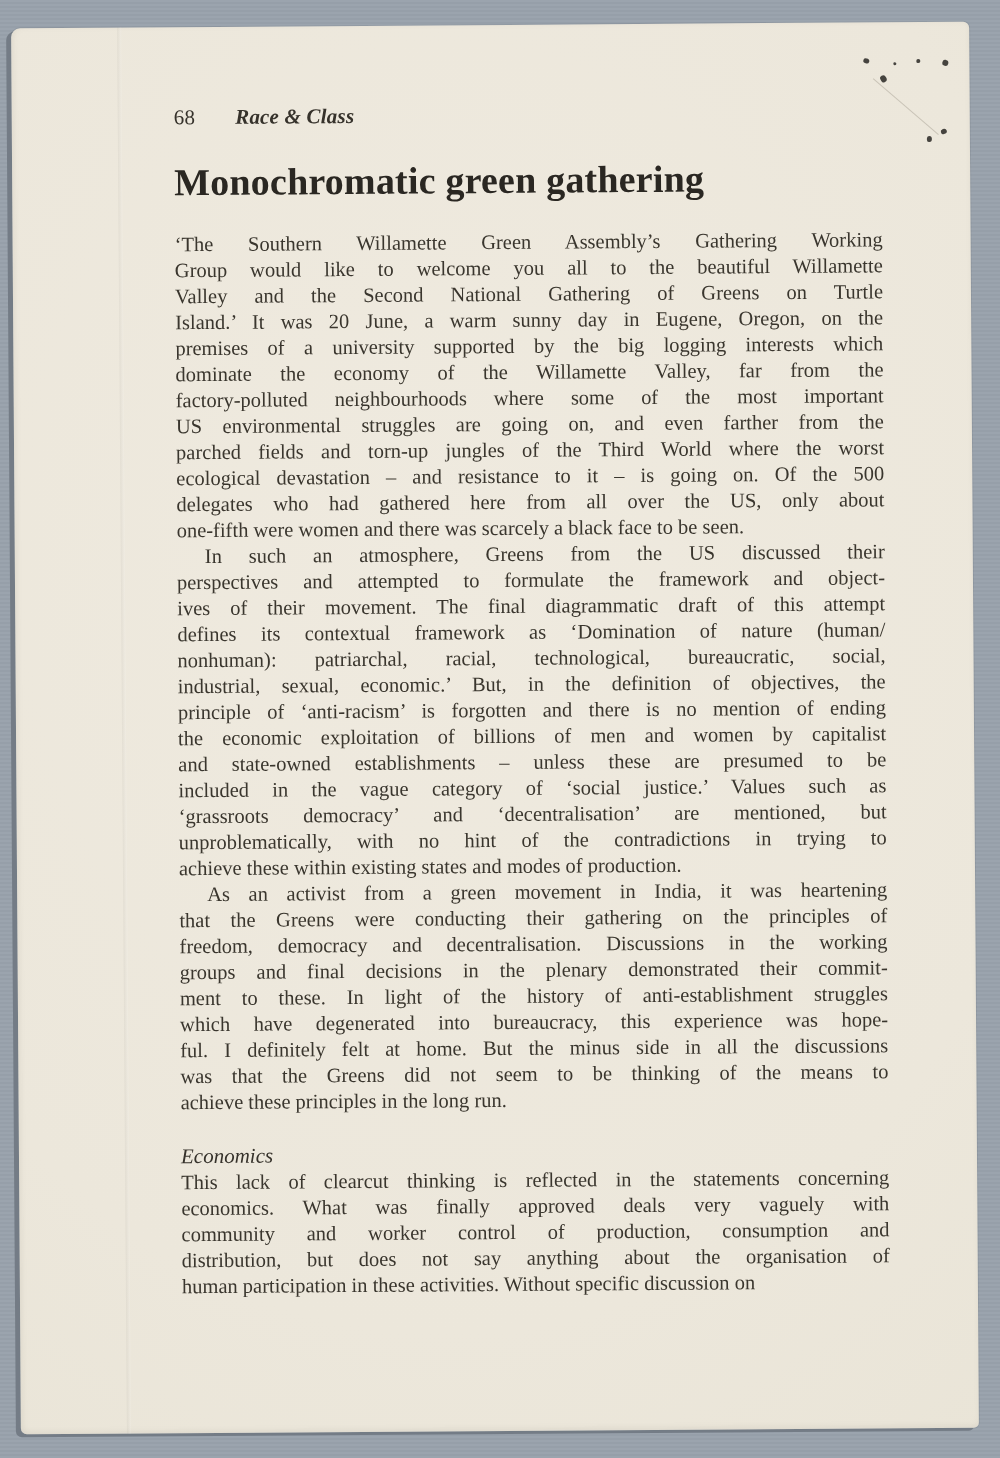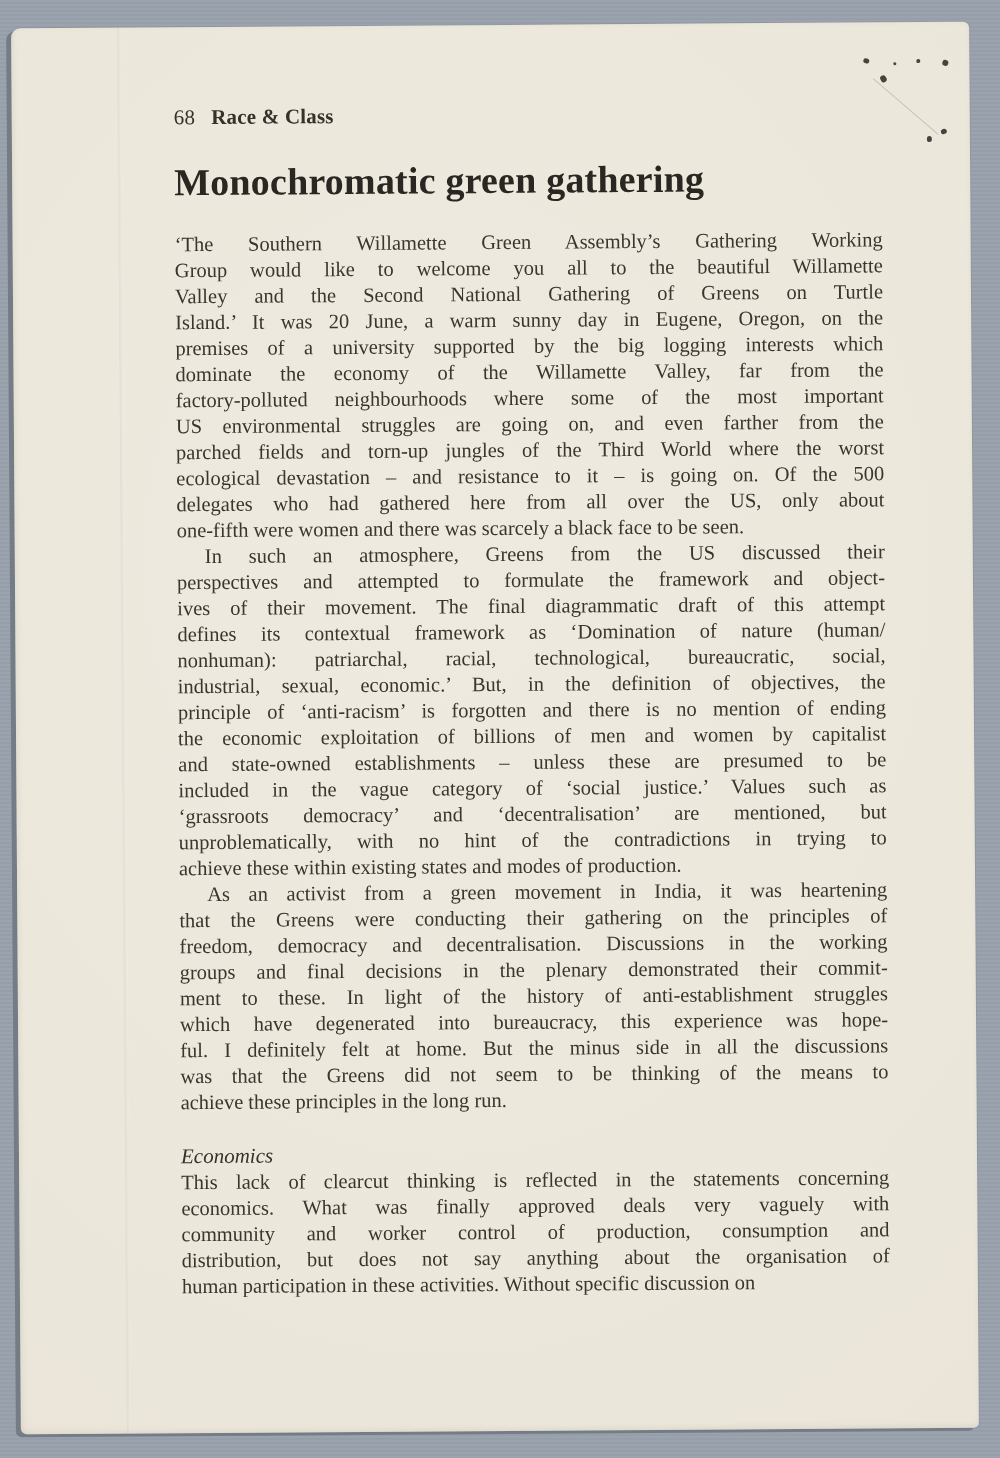--- a/index.html
+++ b/index.html
@@ -36,22 +36,22 @@
     left: 162px; top: 0;
     width: 708px;
     color: #3a362e;
   }
   .running-head {
     margin-top: 78px;
     font-size: 21px;
     color: #36322b;
     letter-spacing: 0.2px;
   }
-  .running-head .page-num { margin-right: 16px; font-family: Liberation Serif, serif; }
-  .running-head .journal { font-weight: bold; }
+  .running-head .page-num { margin-right: 40px; font-family: Liberation Serif, serif; }
+  .running-head .journal { font-style: italic; font-weight: bold; }
   .article-title {
     margin-top: 31px;
     font-size: 38px;
     line-height: 42px;
     font-weight: bold;
     color: #2a2722;
     letter-spacing: 0.2px;
   }
   .body-text {
     margin-top: 28px;

